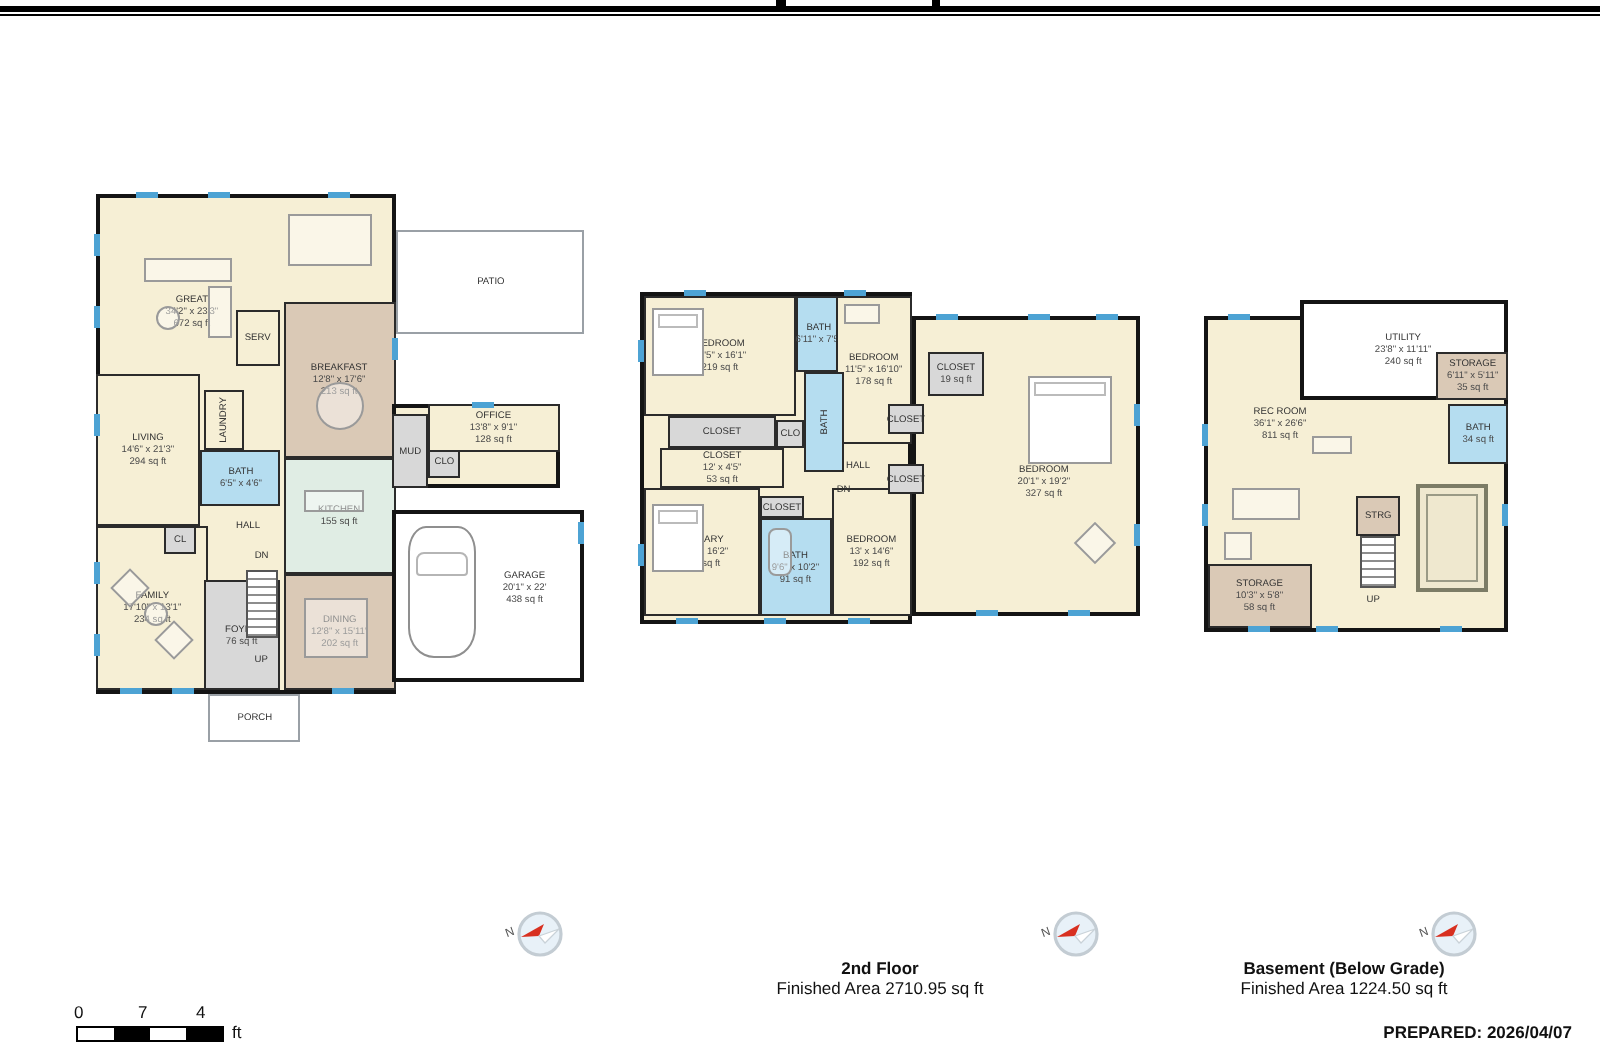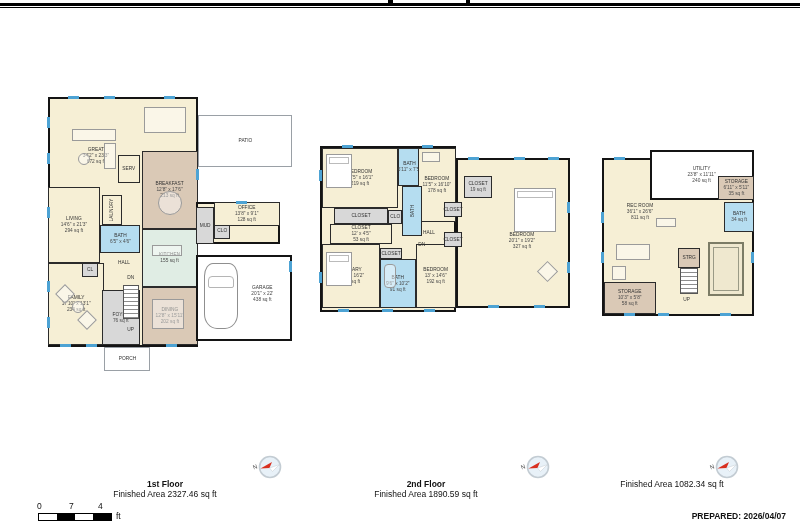--- a/index.html
+++ b/index.html
@@ -429,30 +429,27 @@
   </div>
   <div class="compass" style="left:710px;top:455px">
     <span class="compass-n">N</span>
     <svg width="24" height="24" viewBox="0 0 24 24">
       <circle cx="12" cy="12" r="10.5" fill="#e8f1f8" stroke="#c3ccd3" stroke-width="1.6"></circle>
       <polygon points="2.5,13.5 14,7 11.5,13" fill="#d83020"></polygon>
       <polygon points="11.5,13 21.5,9.5 14.5,16.5" fill="#ffffff" stroke="#c9d2d8" stroke-width="0.6"></polygon>
     </svg>
   </div>
 
-  <div class="caption" style="left:60px">
-    <div class="cap-name">1st Floor</div>
-    <div class="cap-area">Finished Area 2327.46 sq ft</div>
-  </div>
-  <div class="caption" style="left:321px">
+  <div class="caption" style="left:335px">
     <div class="cap-name">2nd Floor</div>
-    <div class="cap-area">Finished Area 1890.59 sq ft</div>
+    <div class="cap-area">Finished Area 2710.95 sq ft</div>
   </div>
   <div class="caption" style="left:567px">
-    <div class="cap-area">Finished Area 1082.34 sq ft</div>
+    <div class="cap-name">Basement (Below Grade)</div>
+    <div class="cap-area">Finished Area 1224.50 sq ft</div>
   </div>
 
   <div class="scalebar">
     <div class="sb-ticks">
       <span style="left:-1px">0</span>
       <span style="left:31px">7</span>
       <span style="left:60px">4</span>
     </div>
     <div class="sb-row">
       <div class="sb-bar">

